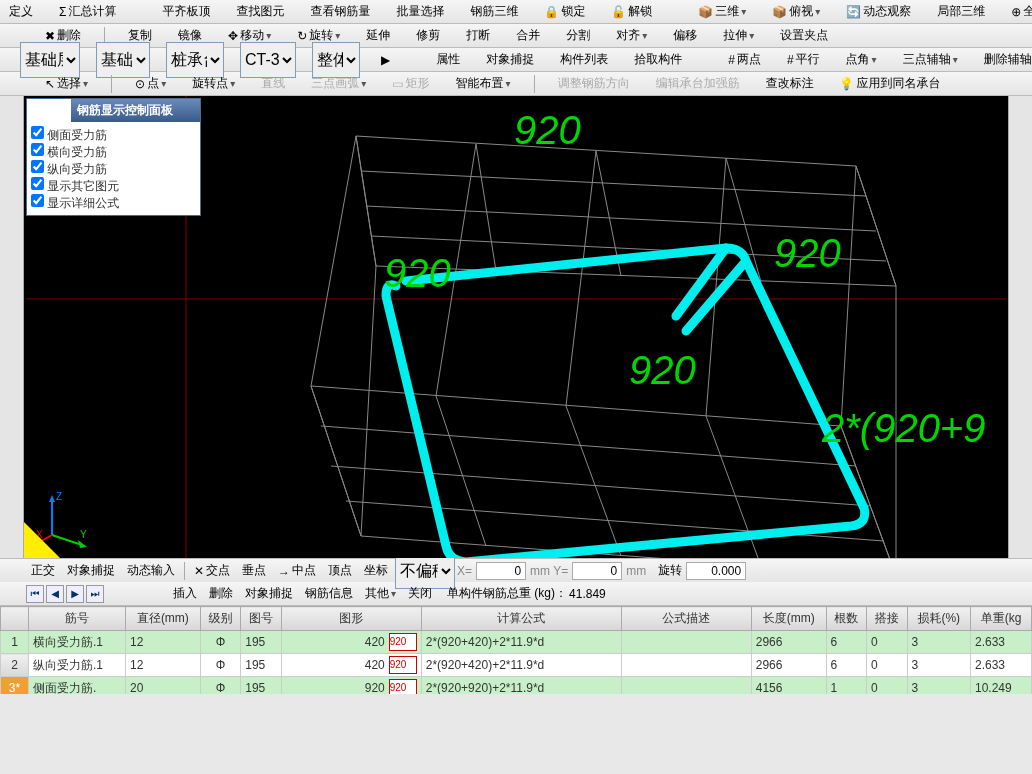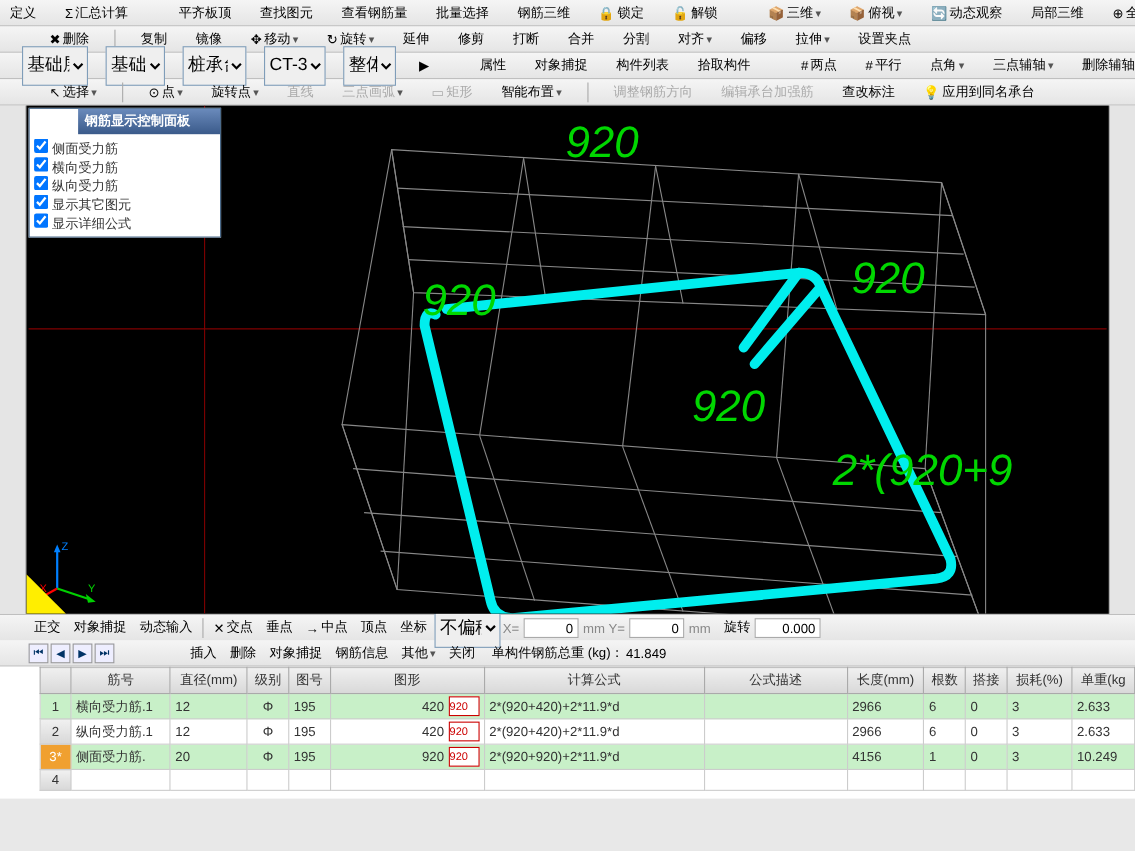--- a/index.html
+++ b/index.html
@@ -24,21 +24,21 @@
   .navbtn { width: 18px; height: 18px; border: 1px solid #999; background: #eef; cursor: pointer; display: inline-flex; align-items: center; justify-content: center; color: #036; font-size: 10px; }
   .grid { width: 100%; font-size: 12px; border-collapse: collapse; }
   .grid th { background: linear-gradient(#f0f0f0, #d8d8d8); border: 1px solid #aaa; padding: 3px 4px; font-weight: normal; color: #333; white-space: nowrap; }
   .grid td { border: 1px solid #ccc; padding: 2px 4px; background: #fff; white-space: nowrap; color: #333; }
   .grid tr.greenrow td { background: #c8f0c8; }
   .grid tr.sel td.rowhdr { background: #f0a030; color: #fff; }
   .grid td.rowhdr { background: linear-gradient(#f0f0f0, #d8d8d8); text-align: center; width: 28px; }
   .shape-cell { display: flex; align-items: center; justify-content: flex-end; gap: 4px; }
   .shape-box { width: 28px; height: 18px; border: 1px solid #c00; display: inline-block; background: #fff; }
   .shape-val { font-size: 10px; color: #c00; }
-  .grid-wrap { height: 120px; overflow: auto; background: #fff; padding-left: 36px; }
+  .grid-wrap { height: 88px; overflow: auto; background: #fff; }
   .coord-box { border: 1px solid #aaa; padding: 1px 4px; background: #fff; min-width: 50px; text-align: right; margin: 0 2px; }
   .dd { font-size: 10px; color: #555; }
 </style>
 </head>
 <body>
 
 <div class="toolbar">
   <button class="btn">
       <span>定义</span>
     </button>
@@ -251,21 +251,21 @@
         <line x1="700" y1="152" x2="650" y2="220"></line>
         <line x1="720" y1="165" x2="660" y2="235"></line>
       </g>
     </svg>
 
     
     <div class="dim" style="top:12px; left:490px">920</div>
     <div class="dim" style="top:135px; left:750px">920</div>
     <div class="dim" style="top:155px; left:360px">920</div>
     <div class="dim" style="top:252px; left:605px">920</div>
-    <div class="dim" style="top:310px; left:733px; white-space:nowrap">2*(920+9</div>
+    <div class="dim" style="top:310px; left:798px; white-space:nowrap">2*(920+9</div>
 
     
     <svg class="axis" viewBox="0 0 60 60">
       <line x1="20" y1="45" x2="20" y2="10" stroke="#0080ff" stroke-width="2"></line>
         <polygon points="20,5 17,12 23,12" fill="#0080ff"></polygon>
       <line x1="20" y1="45" x2="50" y2="55" stroke="#00d000" stroke-width="2"></line>
         <polygon points="55,57 46,50 48,58" fill="#00d000"></polygon>
       <line x1="20" y1="45" x2="2" y2="55" stroke="#ff0000" stroke-width="2"></line>
         <polygon points="-2,57 8,50 6,58" fill="#ff0000"></polygon>
       <text x="24" y="10" fill="#0080ff" font-size="10">Z</text>

